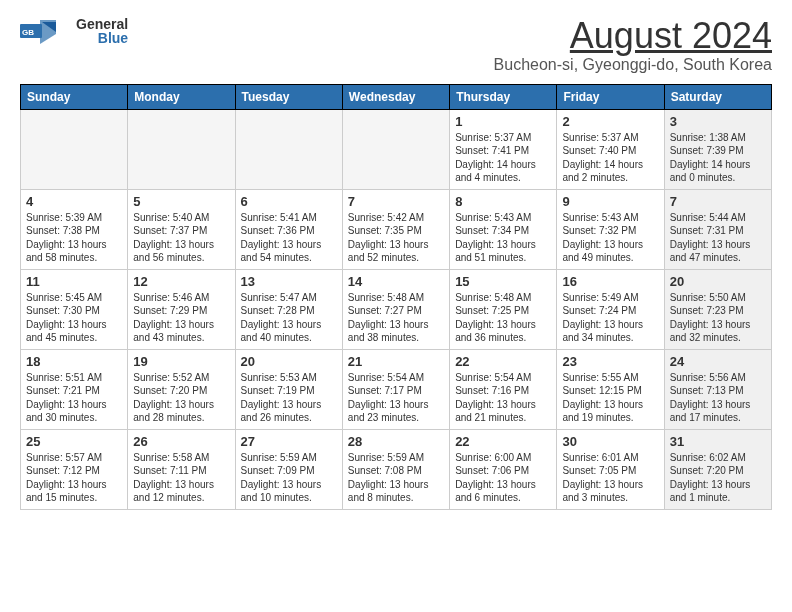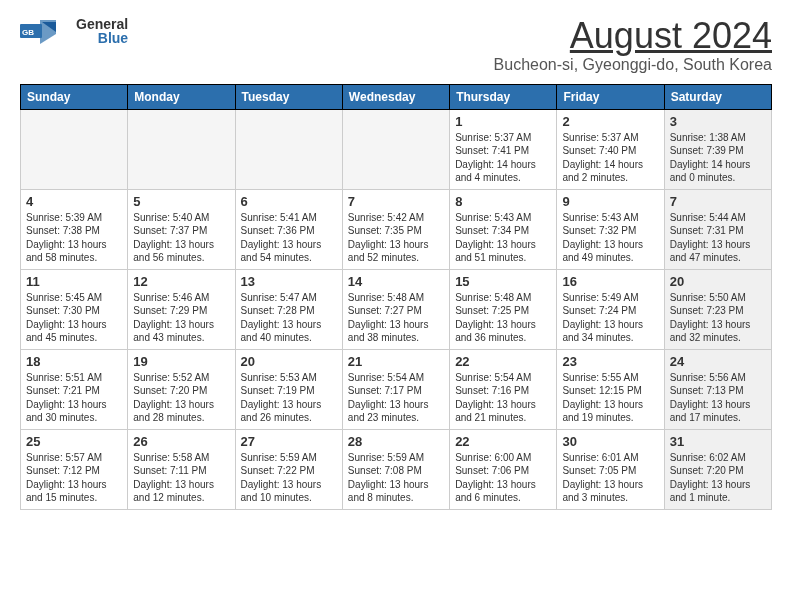--- a/index.html
+++ b/index.html
@@ -330,21 +330,21 @@
           <td>
             <span class="day-num">26</span>
             <div class="day-info">Sunrise: 5:58 AM
 Sunset: 7:11 PM
 Daylight: 13 hours
 and 12 minutes.</div>
           </td>
           <td>
             <span class="day-num">27</span>
             <div class="day-info">Sunrise: 5:59 AM
-Sunset: 7:22 PM
+Sunset: 7:09 PM
 Daylight: 13 hours
 and 10 minutes.</div>
           </td>
           <td>
             <span class="day-num">28</span>
             <div class="day-info">Sunrise: 5:59 AM
 Sunset: 7:08 PM
 Daylight: 13 hours
 and 8 minutes.</div>
           </td>

